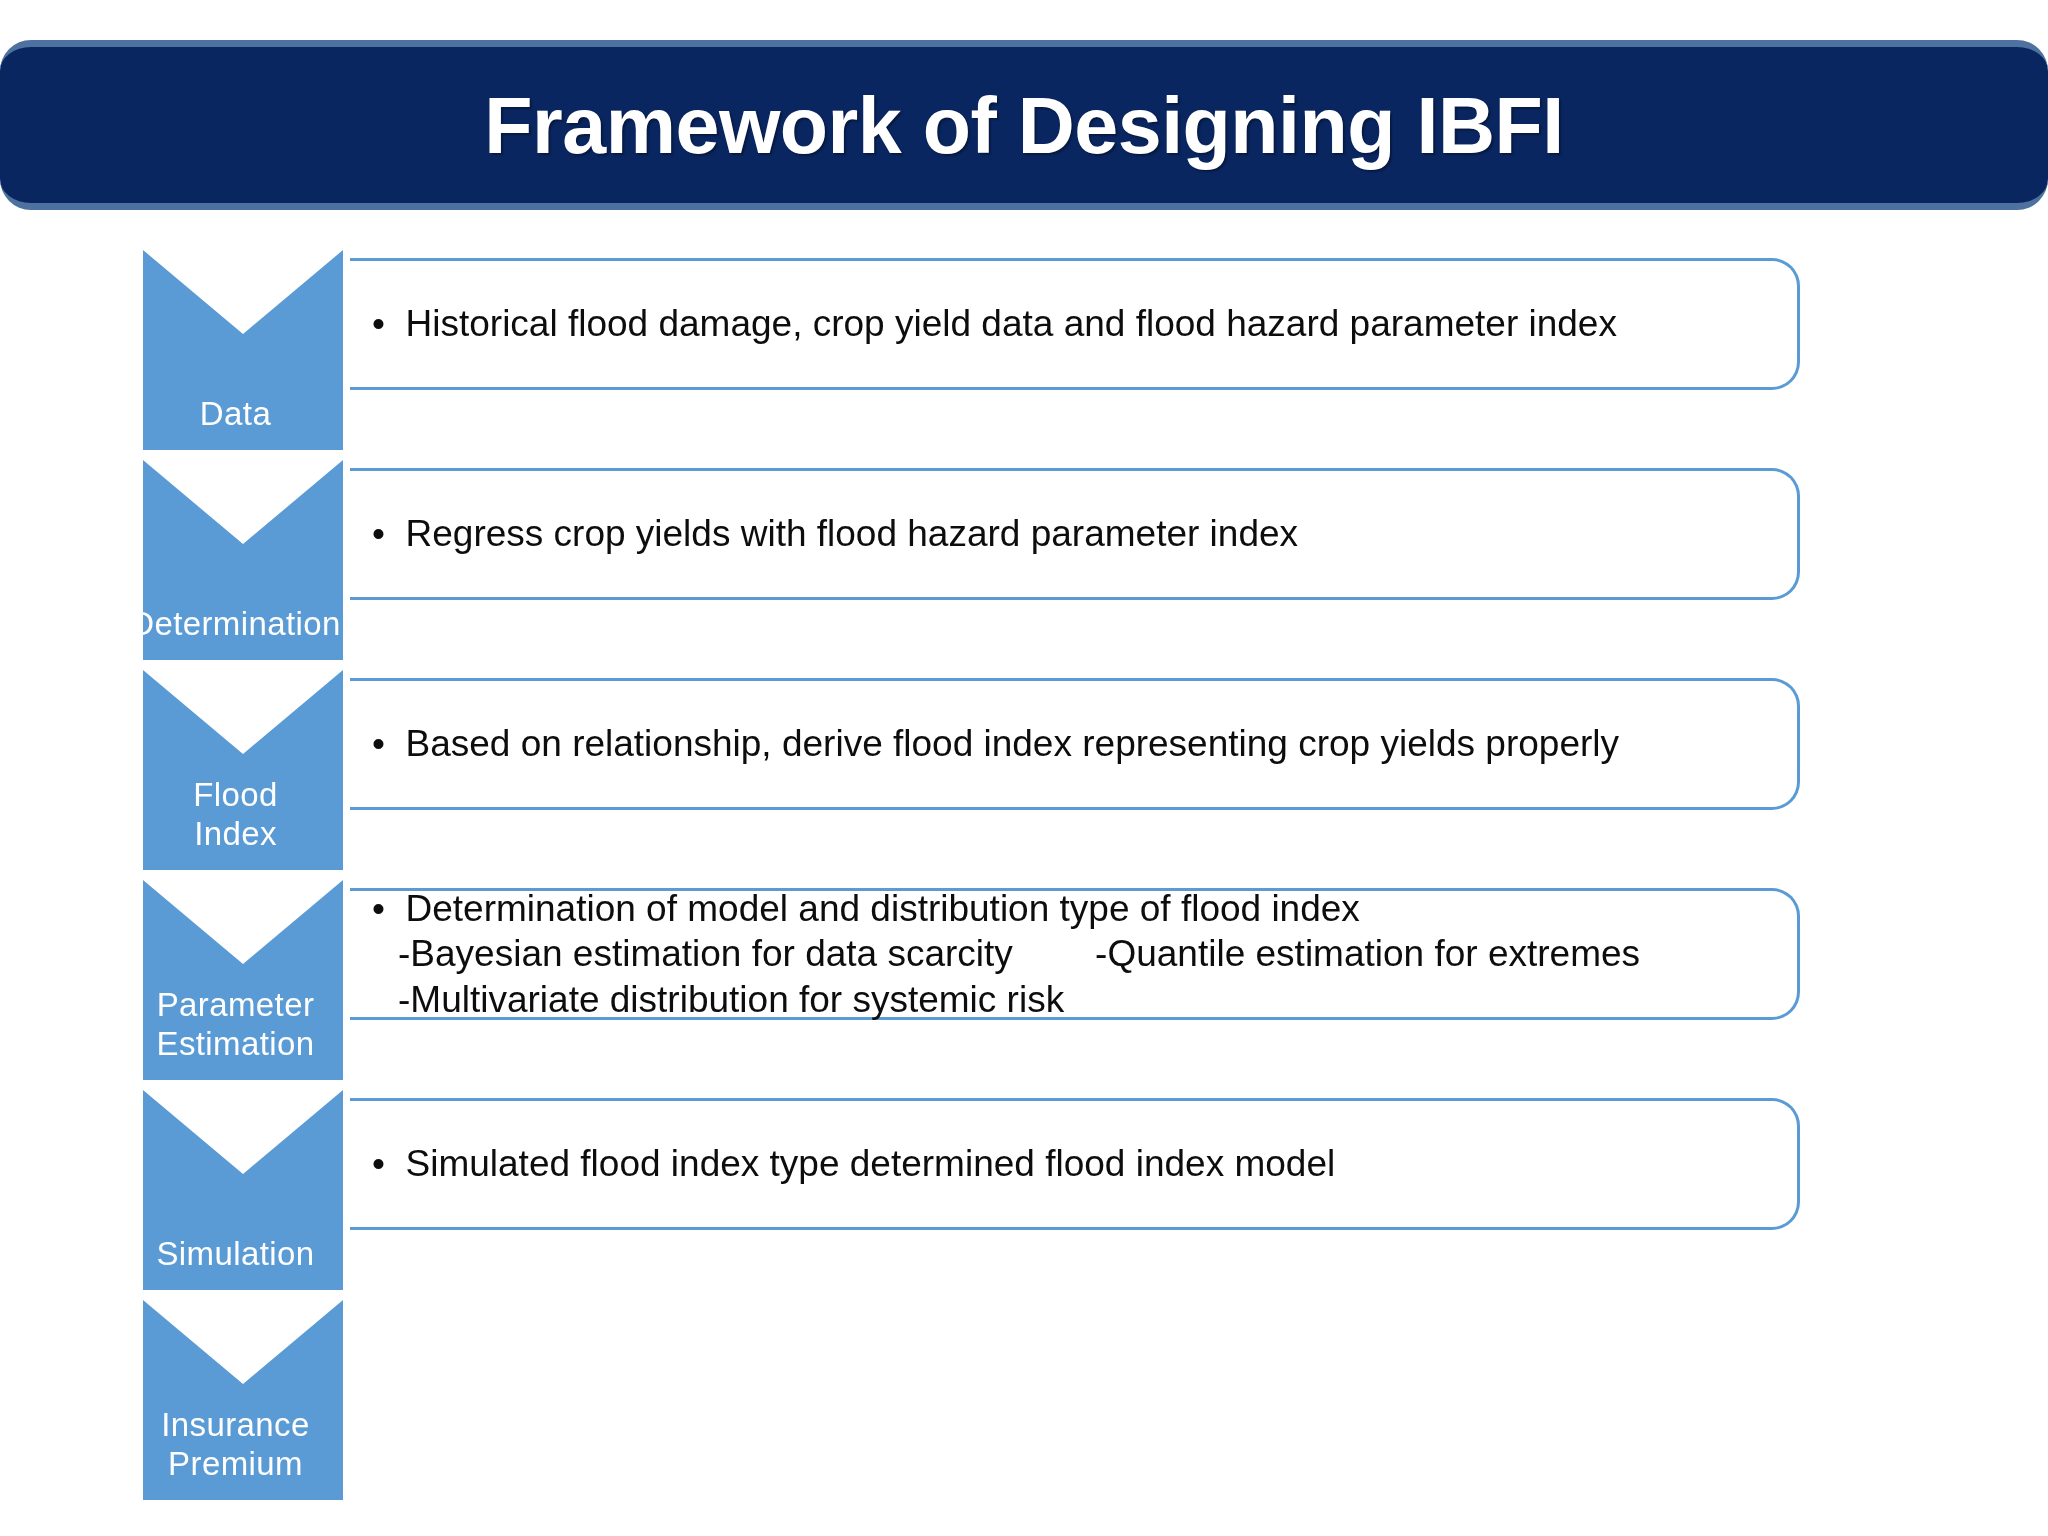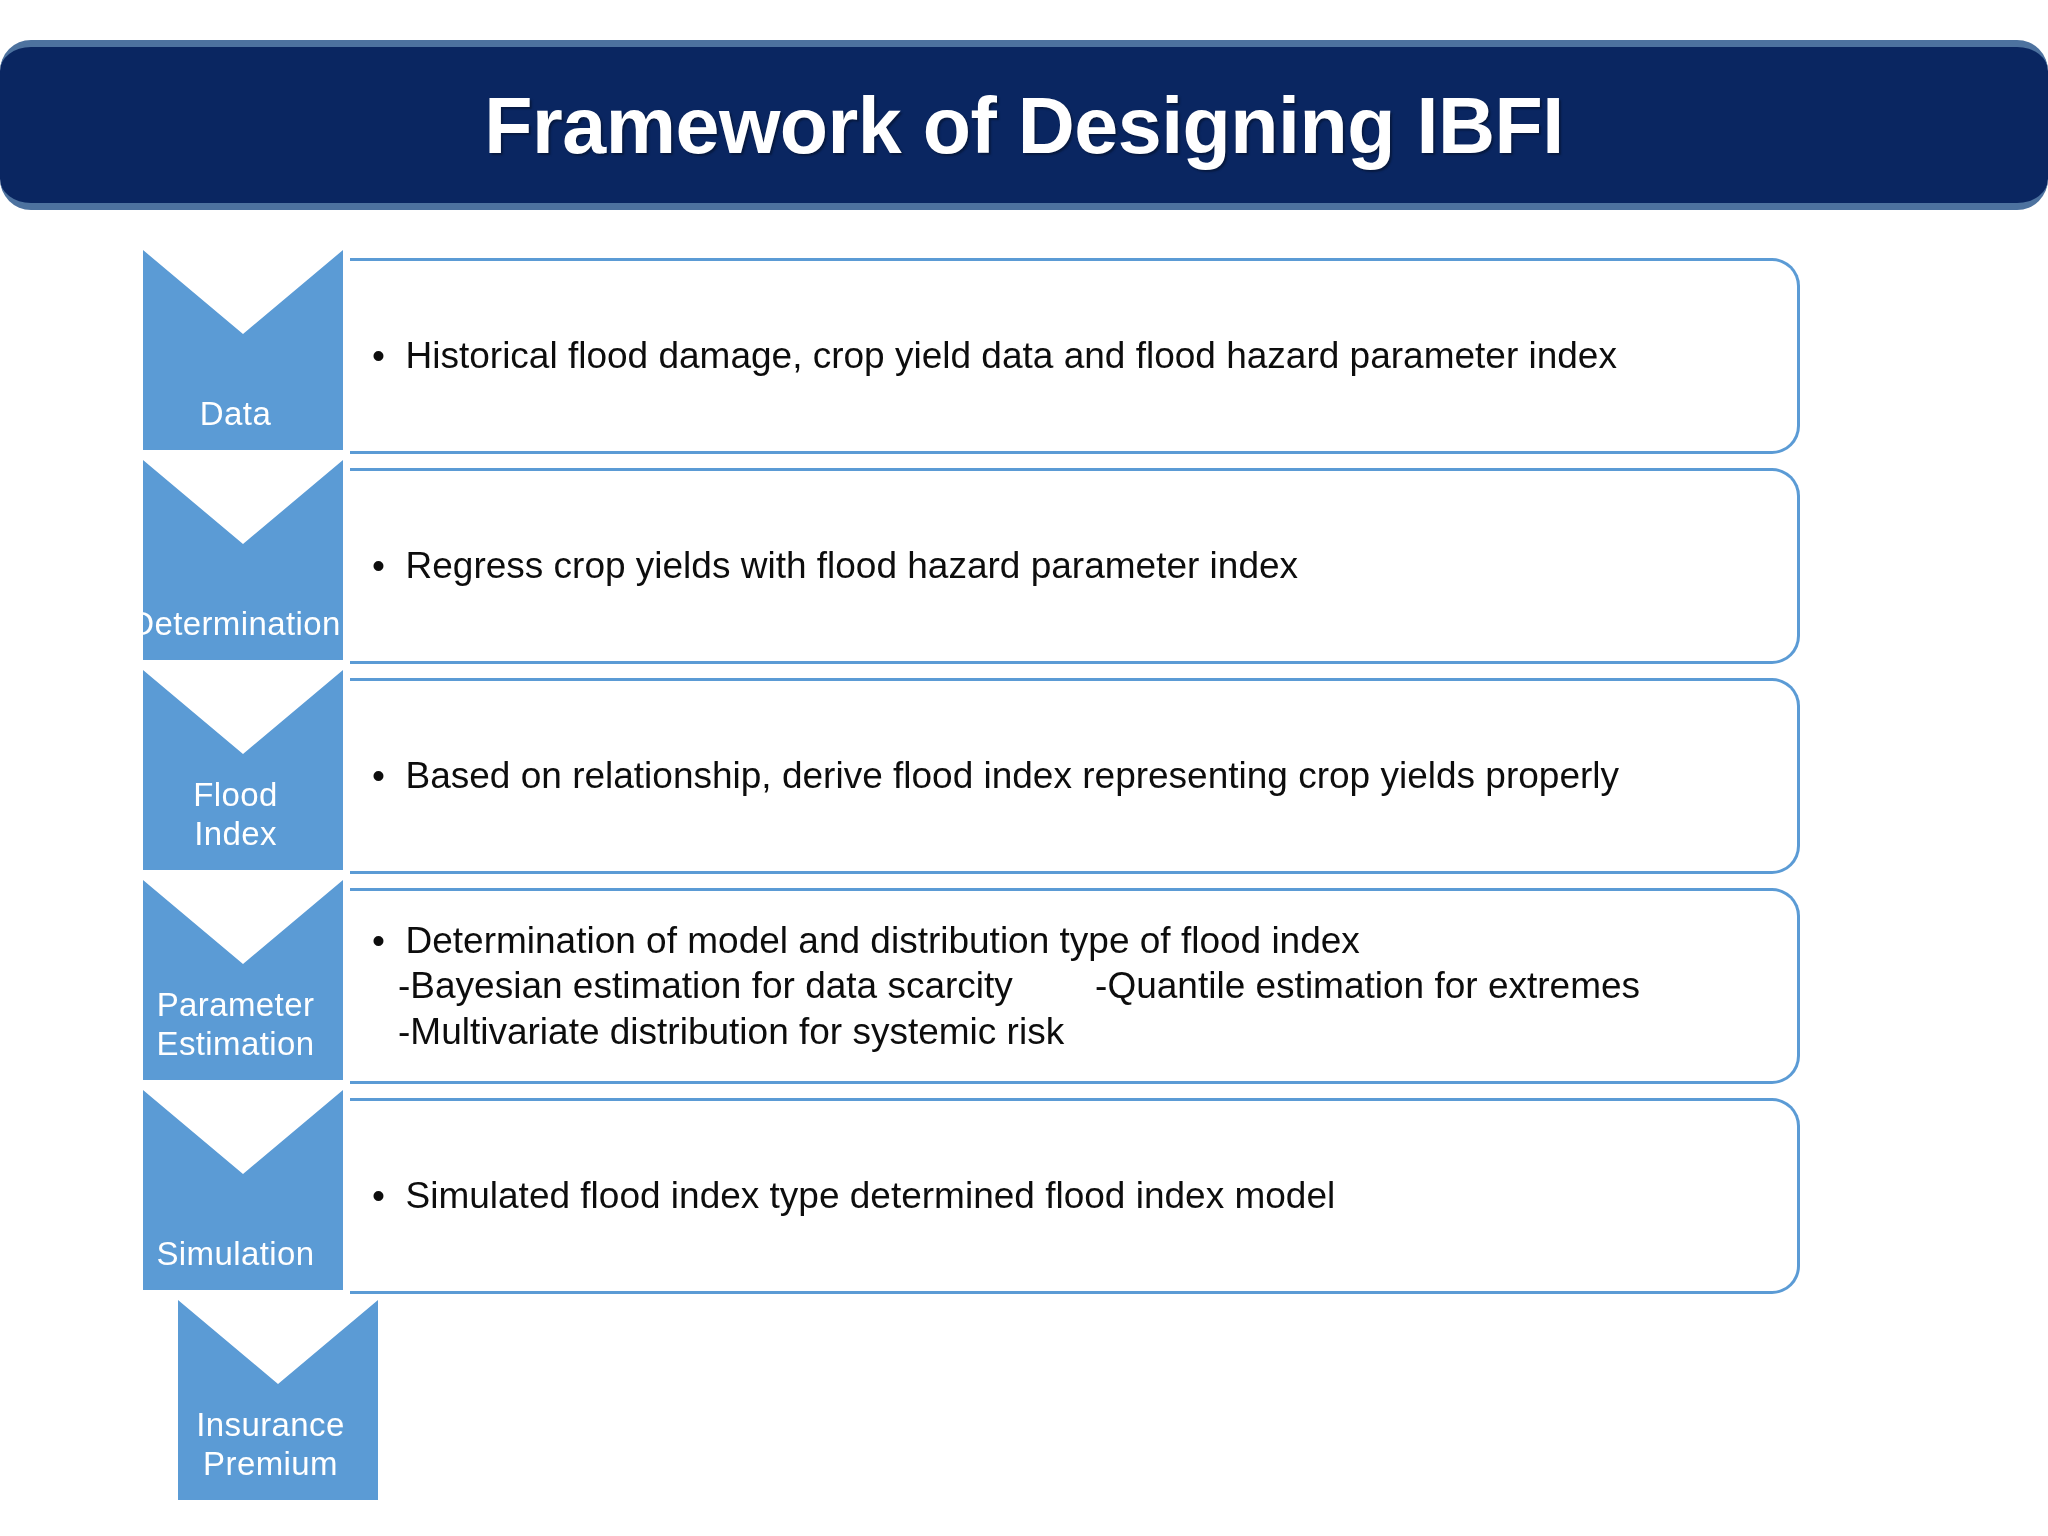--- a/index.html
+++ b/index.html
@@ -78,42 +78,41 @@
     -webkit-clip-path: polygon(0% 0%, 50% 42%, 100% 0%, 100% 100%, 50% 142%, 0% 100%);
     clip-path: polygon(0% 0%, 50% 42%, 100% 0%, 100% 100%, 50% 142%, 0% 100%);
     display: flex;
     align-items: flex-end;
     justify-content: center;
     overflow: visible;
   }
   .chevron.last {
     -webkit-clip-path: polygon(0% 0%, 50% 42%, 100% 0%, 100% 100%, 50% 160%, 0% 100%);
     clip-path: polygon(0% 0%, 50% 42%, 100% 0%, 100% 100%, 50% 160%, 0% 100%);
-    margin-left: 35px;
   }
   .chevron-label {
     color: #ffffff;
     font-family: "Liberation Sans", sans-serif;
     font-size: 33px;
     line-height: 1.18;
     text-align: center;
     padding-bottom: 16px;
     width: 230px;
     margin-left: -15px;
     white-space: pre-line;
     letter-spacing: 0.4px;
   }
 
   
   .box {
     position: absolute;
     left: 350px;
     top: 8px;
     width: 1450px;
-    height: 196px;
+    height: 132px;
     background: #ffffff;
     border: 3px solid #5B9BD5;
     border-left: none;
     border-radius: 0px 28px 28px 0px;
     box-sizing: border-box;
     display: flex;
     flex-direction: column;
     justify-content: center;
     padding: 0 20px 0 22px;
   }

